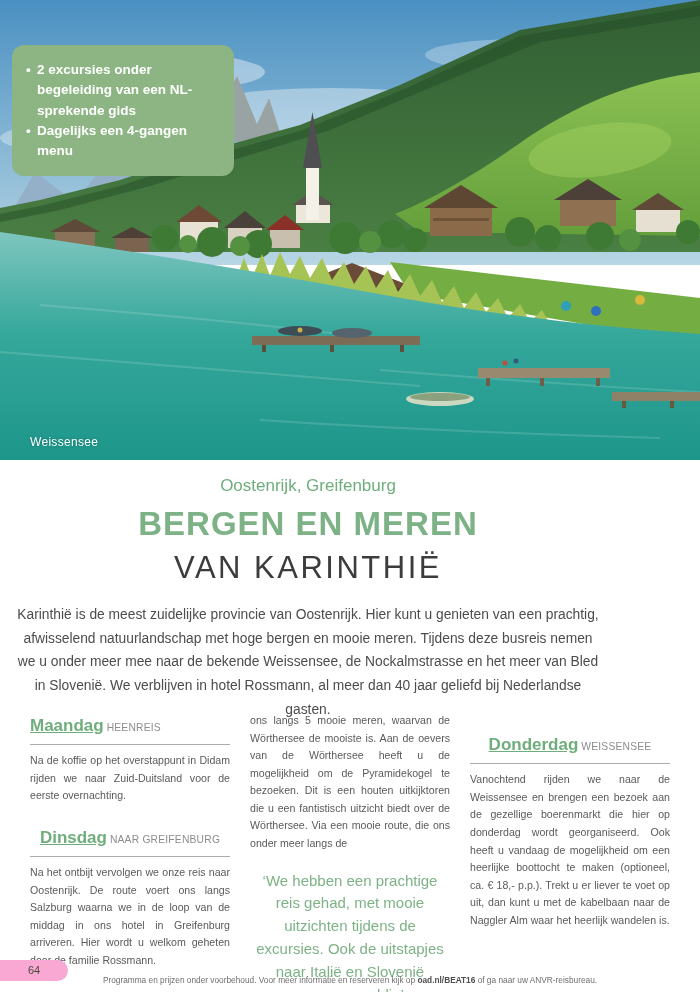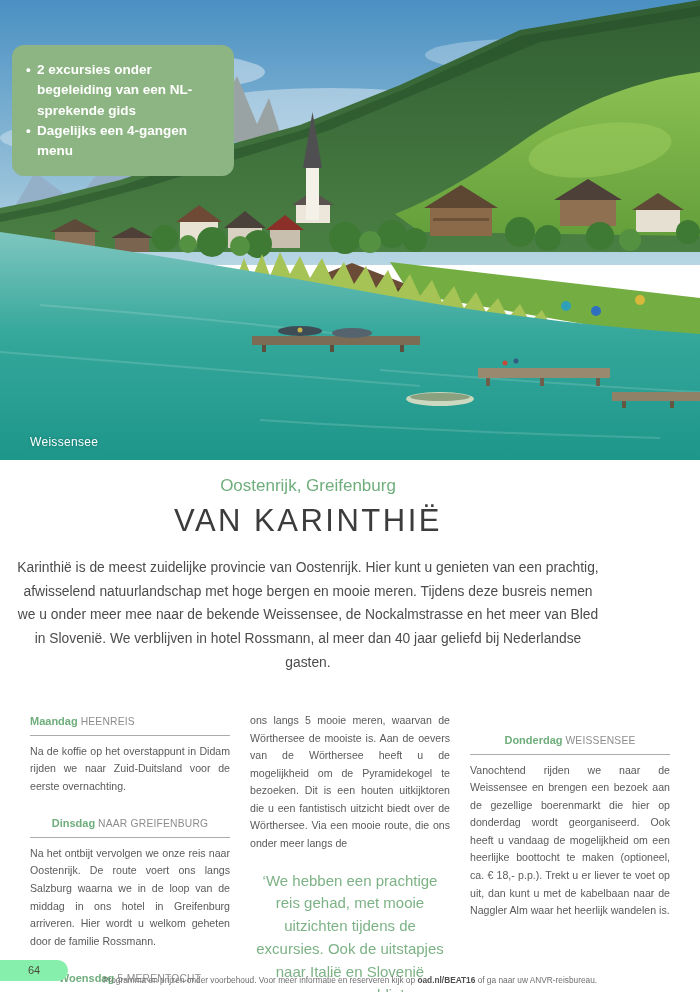--- a/index.html
+++ b/index.html
@@ -47,34 +47,34 @@
   .itinerary {
     position: absolute; top: 712px; left: 30px; width: 640px;
     display: grid; grid-template-columns: 1fr 1fr 1fr; column-gap: 20px;
   }
   .col { color: #5a5a5a; font-size: 10.6px; line-height: 1.66; text-align: justify; }
   .day-heading {
     border-bottom: 1px solid #ababab; padding-bottom: 4px; margin-bottom: 7px;
     text-align: left; white-space: nowrap;
   }
   .day-heading + p { margin-top: 0; }
-  .day-name { color: #6fae7c; font-weight: 700; font-size: 11px; }
+  .day-name { color: #6fae7c; font-weight: 700; font-size: 17px; text-decoration: underline; }
   .day-type { color: #8c8c8c; font-size: 10.3px; letter-spacing: .2px; }
   .col p { margin-bottom: 14px; }
   .gap-top { margin-top: 19px; text-align: center; }
   .customer-quote {
     margin-top: 17px; padding: 0 4px;
     color: #7db286; font-size: 15px; line-height: 1.52; text-align: center;
   }
 
   
   .footer-bar { position: absolute; left: 0; top: 957px; width: 700px; height: 30px; }
   .page-number-badge {
     position: absolute; left: 0; top: 3px; width: 68px; height: 21px;
-    background: #86efac; border-radius: 0 11px 11px 0;
+    background: #f9a8d4; border-radius: 0 11px 11px 0;
     color: #4a4a3a; font-size: 11px; line-height: 21px; text-align: center;
   }
   .footer-note {
     position: absolute; left: 0; right: 0; top: 18px; text-align: center;
     color: #6e6e6e; font-size: 8.3px;
   }
   .footer-note b { color: #4e4e4e; }
 </style>
 </head>
 <body>
@@ -216,20 +216,21 @@
         <span class="badge-bullet">•</span>
         <span>Dagelijks een 4-gangen menu</span>
       </div>
     </div>
 
     <div class="photo-caption">Weissensee</div>
   </div>
 
   <div class="header-block">
     <div class="location-subtitle">Oostenrijk, Greifenburg</div>
+    <div class="page-title-1">BERGEN EN MEREN</div>
     <div class="page-title-2">VAN KARINTHIË</div>
     <p class="intro-paragraph">Karinthië is de meest zuidelijke provincie van Oostenrijk. Hier kunt u genieten van een prachtig, afwisselend natuurlandschap met hoge bergen en mooie meren. Tijdens deze busreis nemen we u onder meer mee naar de bekende Weissensee, de Nockalmstrasse en het meer van Bled in Slovenië. We verblijven in hotel Rossmann, al meer dan 40 jaar geliefd bij Nederlandse gasten.</p>
   </div>
 
   <div class="itinerary">
 
     <div class="col">
       <div class="day-heading">
         <span class="day-name">Maandag</span>
         <span class="day-type">HEENREIS</span>

